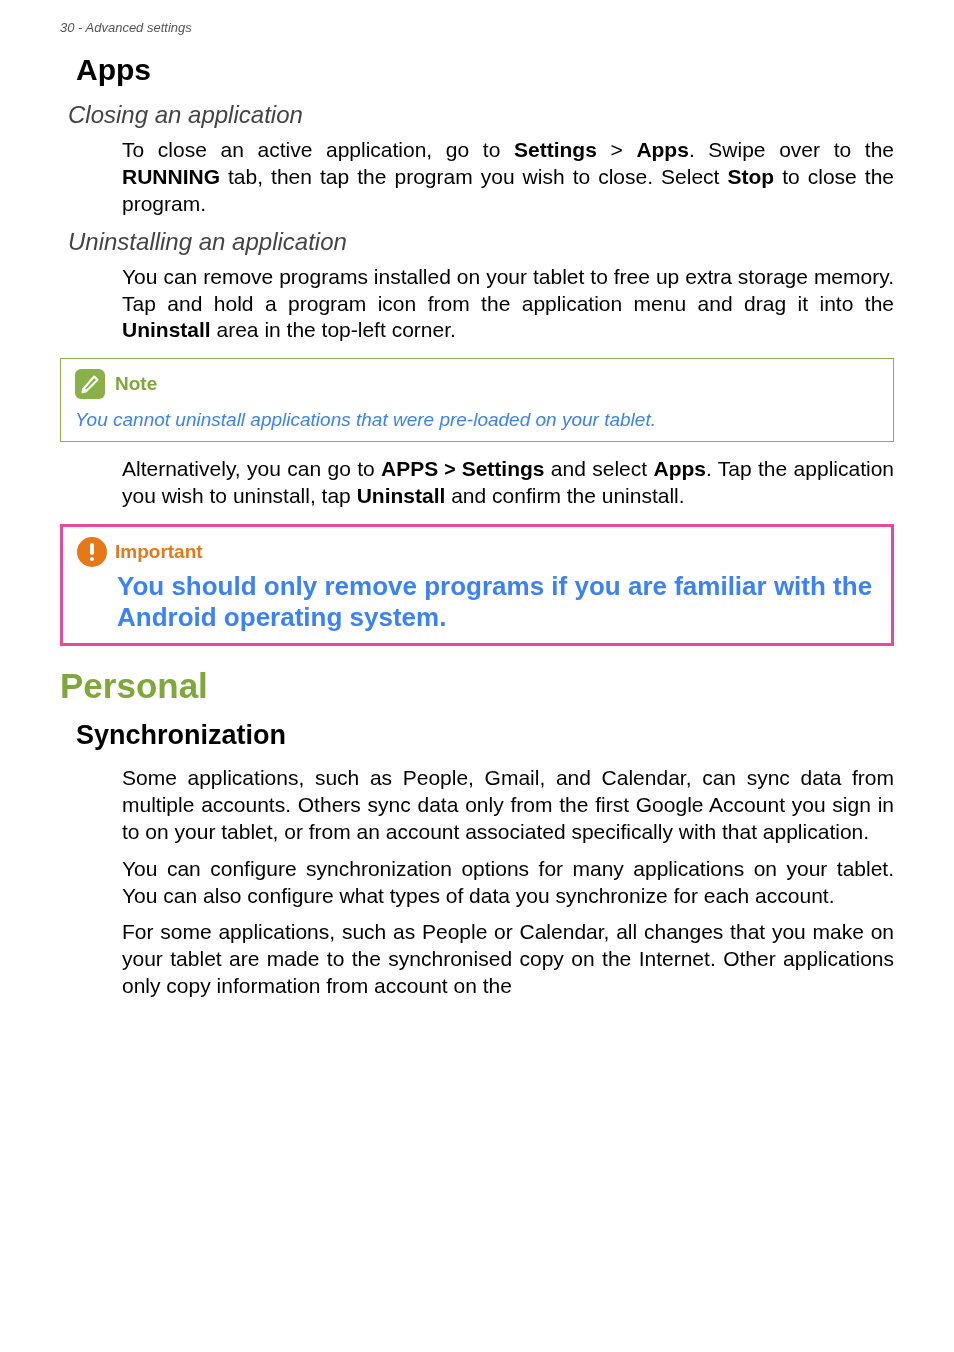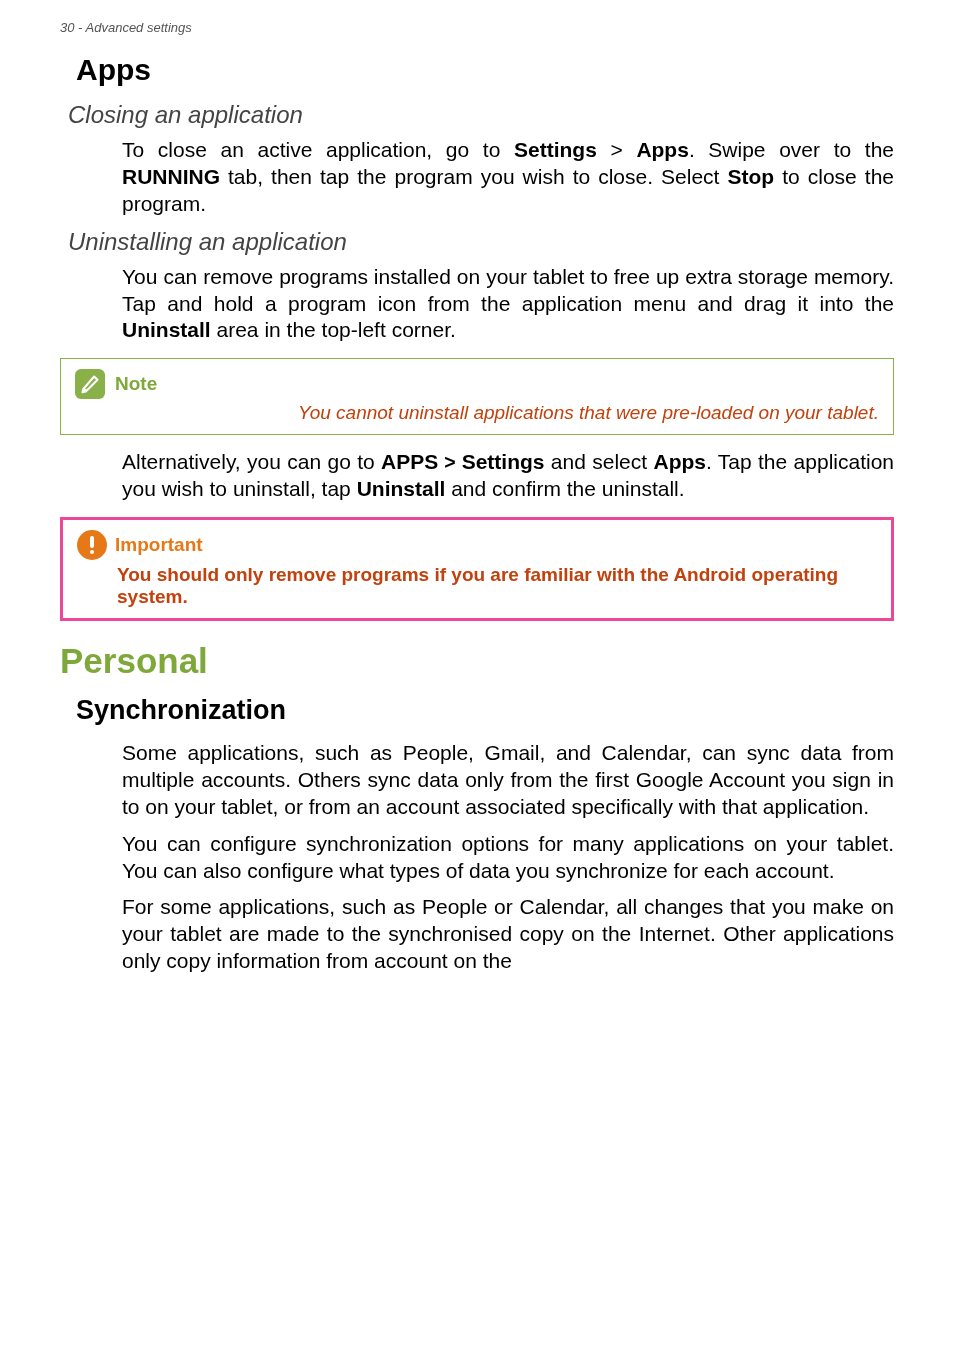--- a/index.html
+++ b/index.html
@@ -7,28 +7,28 @@
   .page { padding: 20px 60px 40px 60px; }
   .header-line { font-size: 13px; font-style: italic; color: #555; margin-bottom: 18px; }
   .h2 { font-size: 30px; font-weight: bold; margin: 10px 0 14px 16px; }
   .h3-italic { font-size: 24px; font-style: italic; color: #444; margin: 8px 0 8px 8px; }
   .body-text { font-size: 21px; line-height: 1.28; text-align: justify; margin: 0 0 10px 62px; }
   .h1 { font-size: 35px; font-weight: bold; color: #7fa83a; margin: 20px 0 14px 0; }
   .h2-section { font-size: 27px; font-weight: bold; margin: 14px 0 14px 16px; }
 
   .callout { border: 1px solid #8ab04a; margin: 14px 0; padding: 10px 14px 10px 14px; position: relative; }
   .callout-note { background: #fff; }
-  .callout-note .label-row { display: flex; align-items: center; gap: 10px; margin-bottom: 3px; }
+  .callout-note .label-row { display: flex; align-items: center; gap: 10px; margin-bottom: 10px; }
   .callout-note .label-row .note-label { font-size: 19px; font-weight: bold; color: #7fa83a; }
-  .callout-note .note-body { font-size: 19px; font-style: italic; color: #c2410c; margin-left: 0px; text-align: right; }
+  .callout-note .note-body { font-size: 19px; font-style: italic; color: #3b82f6; margin-left: 0px; }
 
   .callout-important { border: 3px solid #ec4899; }
   .callout-important .label-row { display: flex; align-items: center; gap: 8px; margin-bottom: 4px; }
   .callout-important .label-row .imp-label { font-size: 19px; font-weight: bold; color: #e77817; }
-  .callout-important .imp-body { font-size: 19px; font-weight: bold; color: #c2410c; margin-left: 40px; }
+  .callout-important .imp-body { font-size: 26px; font-weight: bold; color: #3b82f6; margin-left: 40px; }
 
   .icon-wrap { width: 30px; height: 30px; display: inline-flex; align-items: center; justify-content: center; flex-shrink: 0; }
   .pencil-bg { background: #8ab04a; border-radius: 6px; }
   .exclaim-bg { background: #e77817; border-radius: 50%; }
   .bold { font-weight: bold; }
   .sm-bold { font-weight: bold; font-size: 0.93em; }
 </style>
 </head>
 <body>
 

